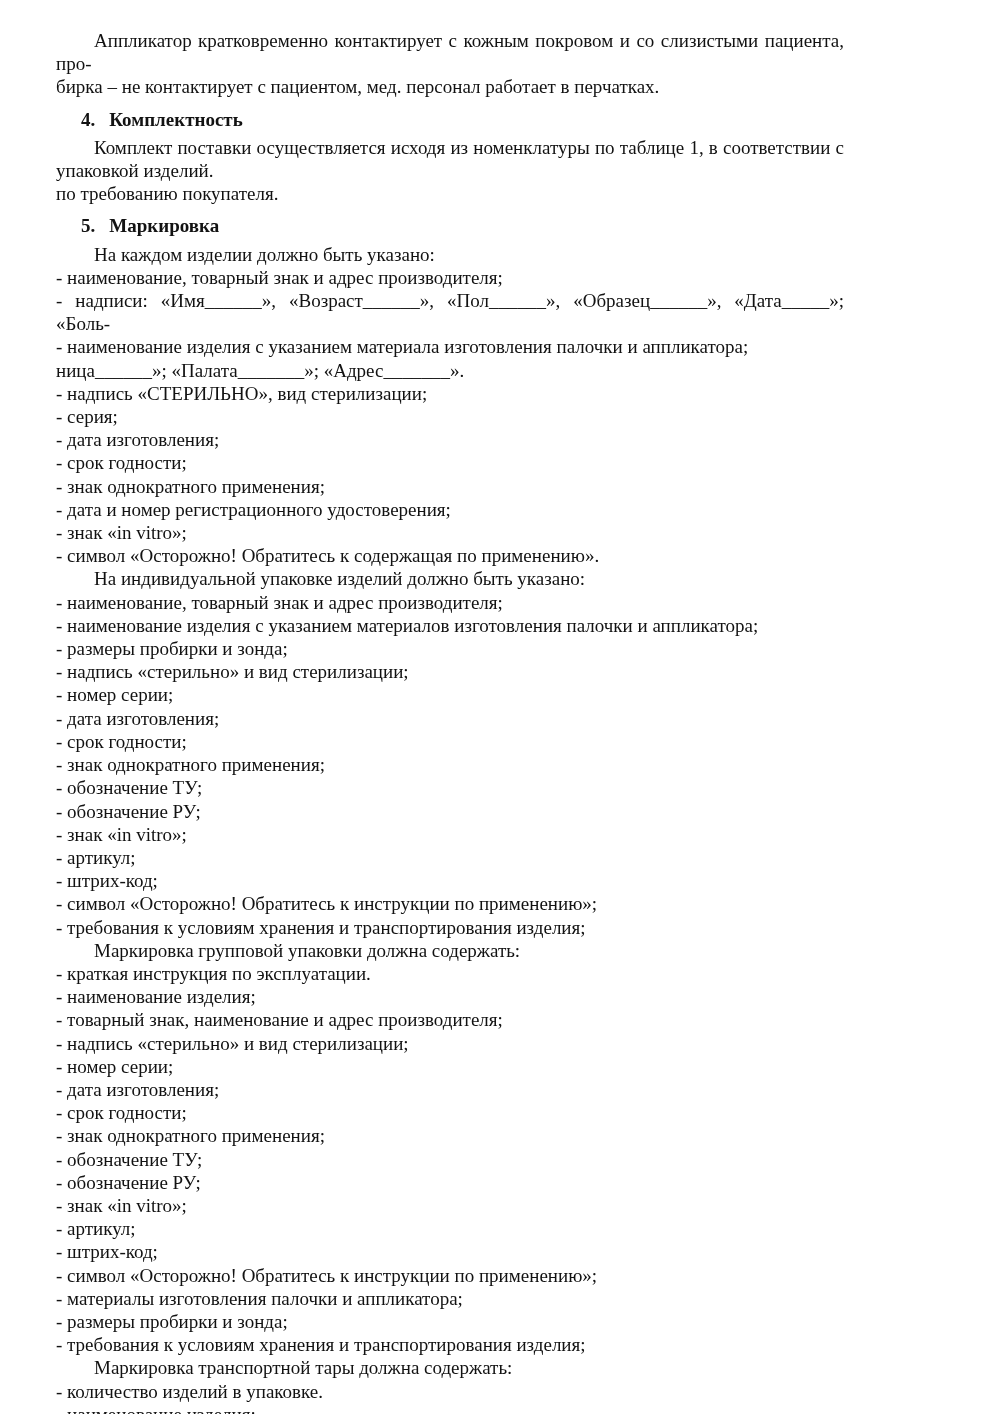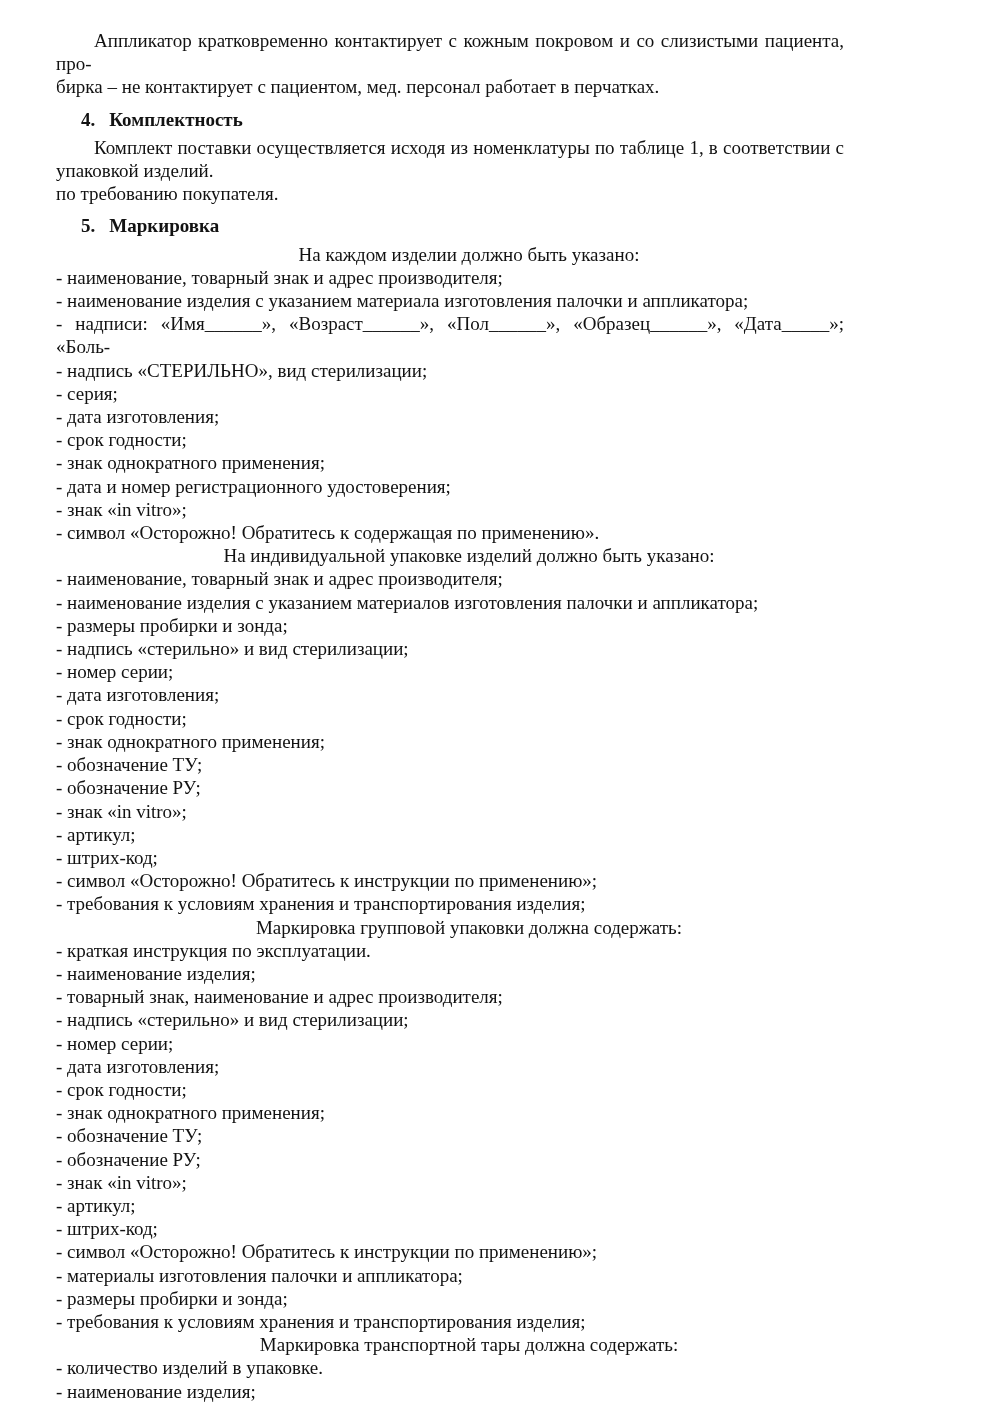--- a/index.html
+++ b/index.html
@@ -19,21 +19,21 @@
   }
   .doc {
     box-sizing: border-box;
     width: 896px;
     padding: 29px 52px 0 56px;
   }
   .line {
     min-height: 23.2px;
     white-space: normal;
   }
-  .indent { text-indent: 38px; text-align: center; }
+  .indent { text-indent: 38px; }
   .stretch {
     text-align: justify;
     text-align-last: justify;
     text-justify: inter-word;
   }
   .heading {
     font-weight: 700;
     margin: 9px 0 5px 0;
     transform: translateX(25px);
   }
@@ -45,22 +45,23 @@
 <div class="doc">
     <div class="line indent stretch">Аппликатор кратковременно контактирует с кожным покровом и со слизистыми пациента, про-</div>
     <div class="line">бирка – не контактирует с пациентом, мед. персонал работает в перчатках.</div>
     <div class="line heading"><span class="hnum">4.</span><span>Комплектность</span></div>
     <div class="line indent stretch">Комплект поставки осуществляется исходя из номенклатуры по таблице 1, в соответствии с</div>
     <div class="line">упаковкой изделий.</div>
     <div class="line">по требованию покупателя.</div>
     <div class="line heading"><span class="hnum">5.</span><span>Маркировка</span></div>
     <div class="line indent">На каждом изделии должно быть указано:</div>
     <div class="line">- наименование, товарный знак и адрес производителя;</div>
+    <div class="line stretch">- надписи: «Имя______», «Возраст______», «Пол______», «Образец______», «Дата_____»; «Боль-</div>
     <div class="line">- наименование изделия с указанием материала изготовления палочки и аппликатора;</div>
-    <div class="line stretch">- надписи: «Имя______», «Возраст______», «Пол______», «Образец______», «Дата_____»; «Боль-</div>
+    <div class="line">ница______»; «Палата_______»; «Адрес_______».</div>
     <div class="line">- надпись «СТЕРИЛЬНО», вид стерилизации;</div>
     <div class="line">- серия;</div>
     <div class="line">- дата изготовления;</div>
     <div class="line">- срок годности;</div>
     <div class="line">- знак однократного применения;</div>
     <div class="line">- дата и номер регистрационного удостоверения;</div>
     <div class="line">- знак «in vitro»;</div>
     <div class="line">- символ «Осторожно! Обратитесь к содержащая по применению».</div>
     <div class="line indent">На индивидуальной упаковке изделий должно быть указано:</div>
     <div class="line">- наименование, товарный знак и адрес производителя;</div>

